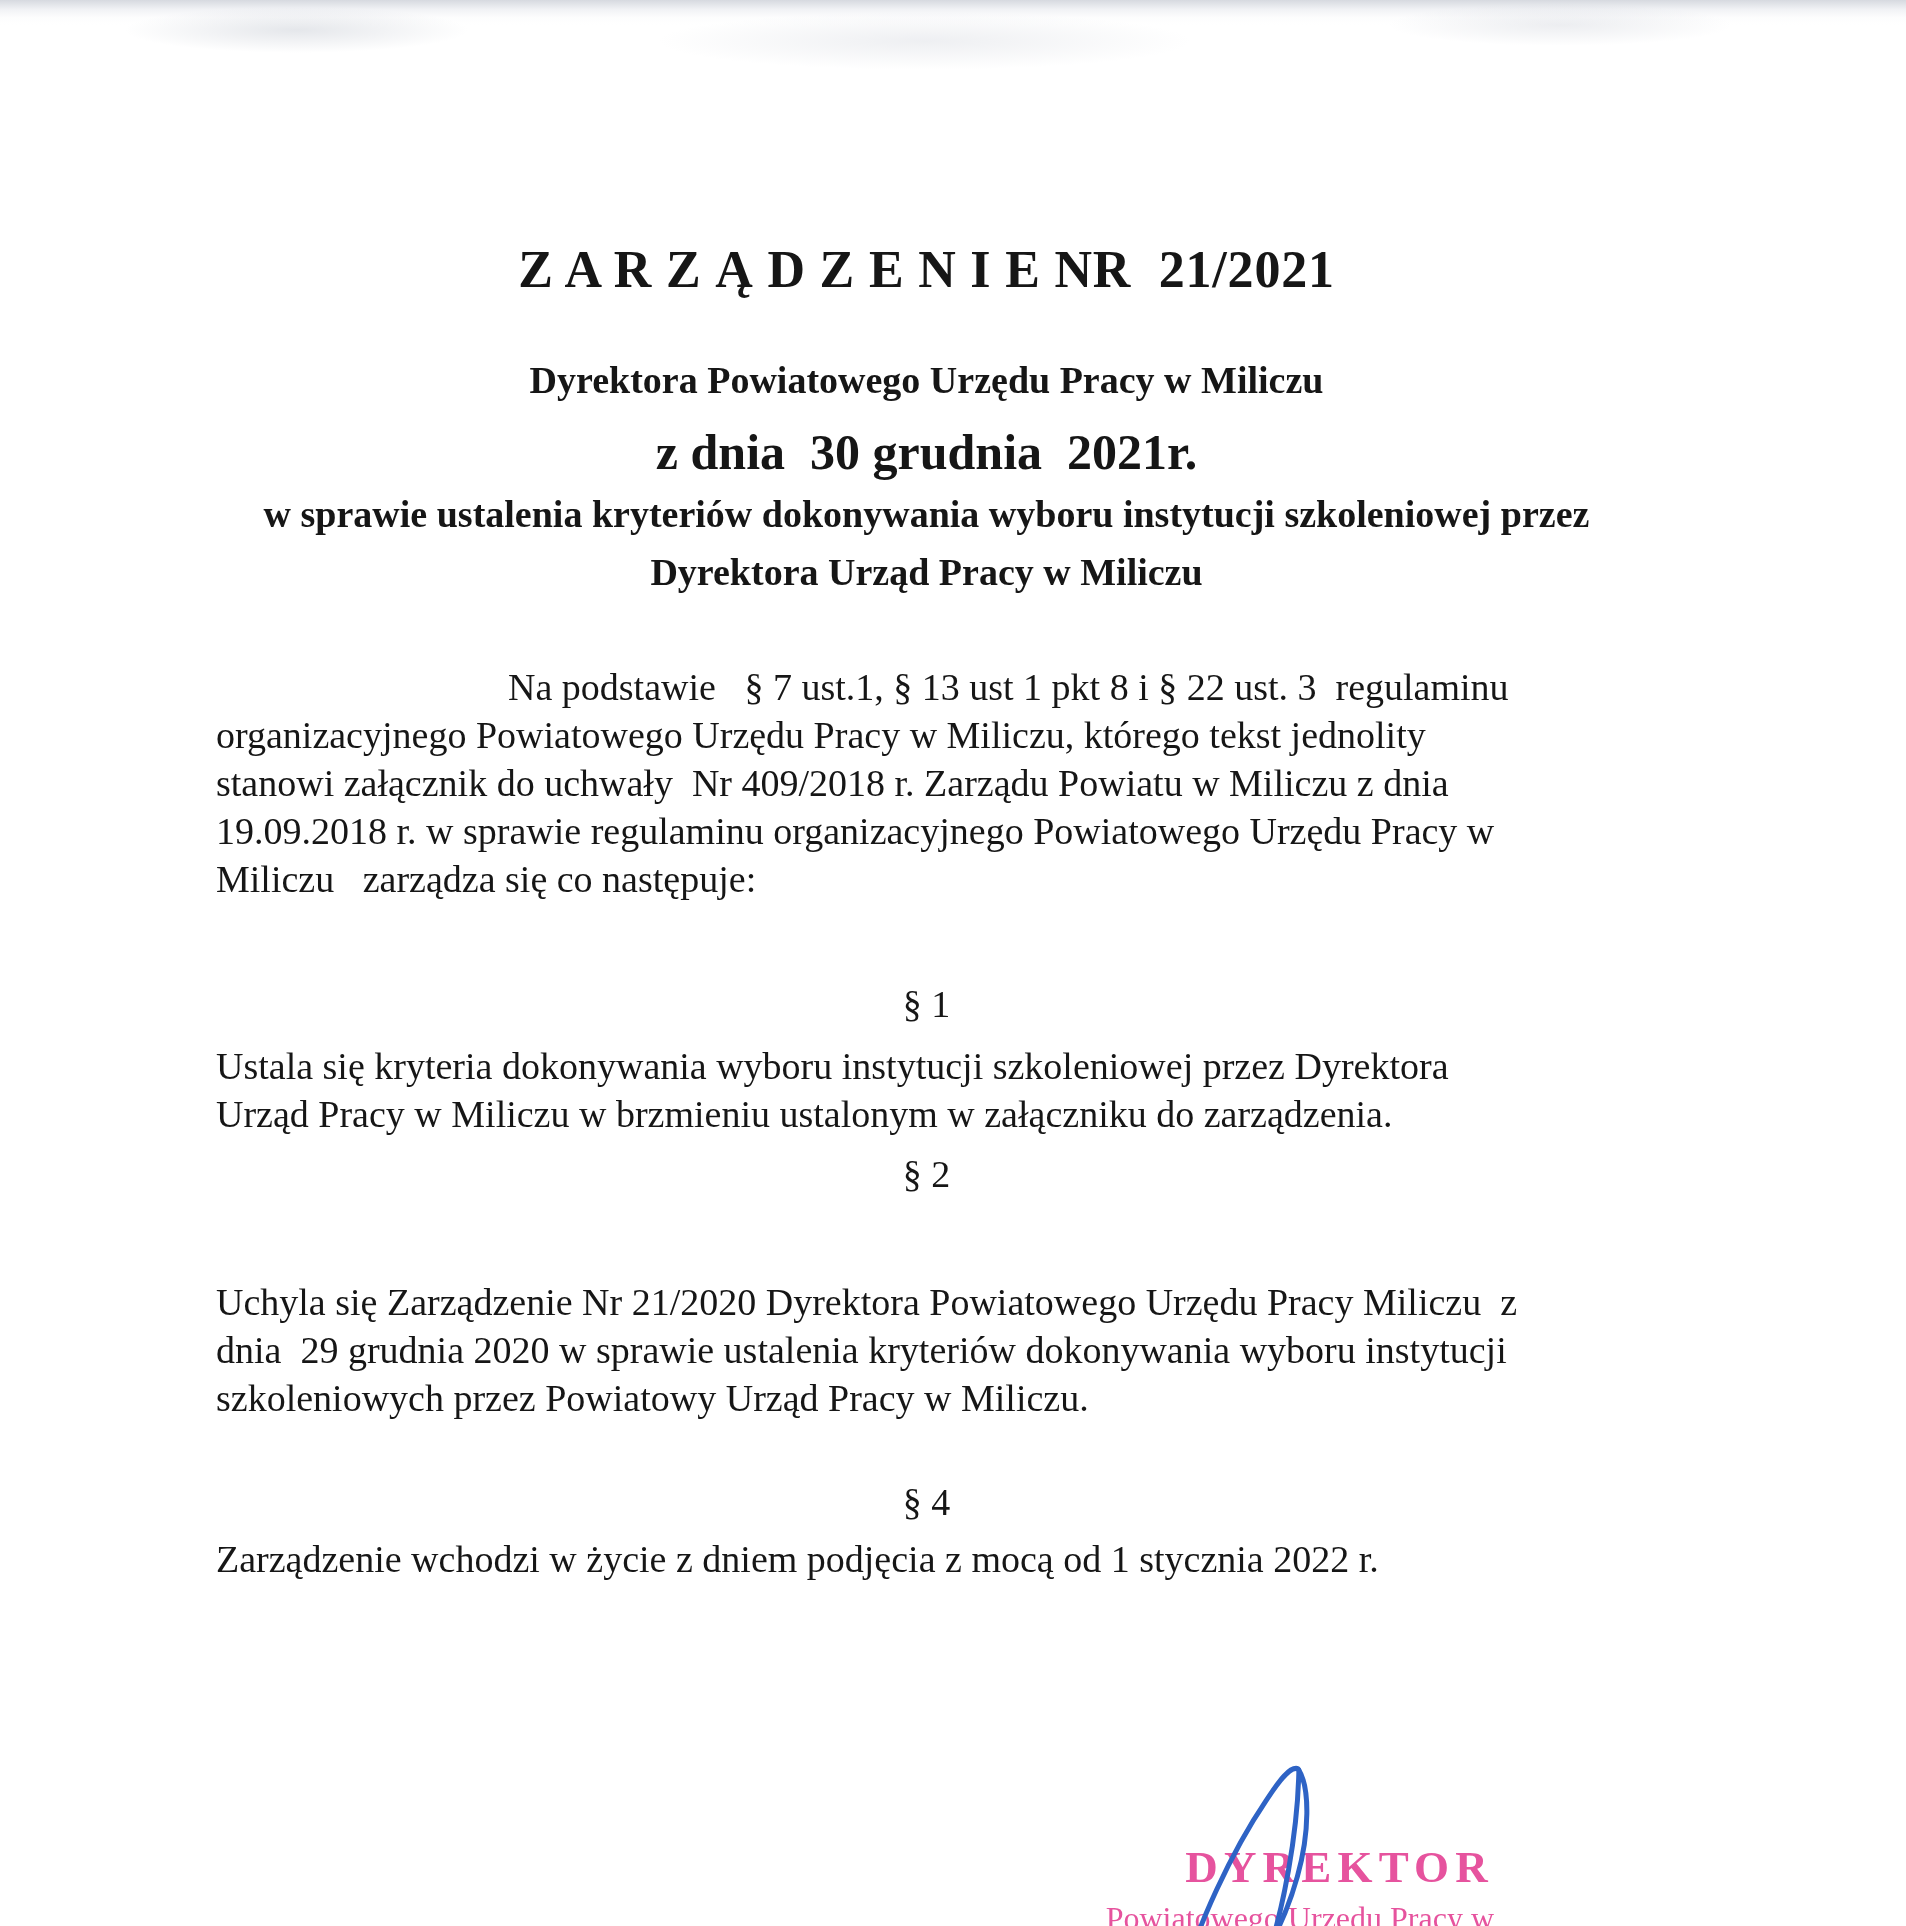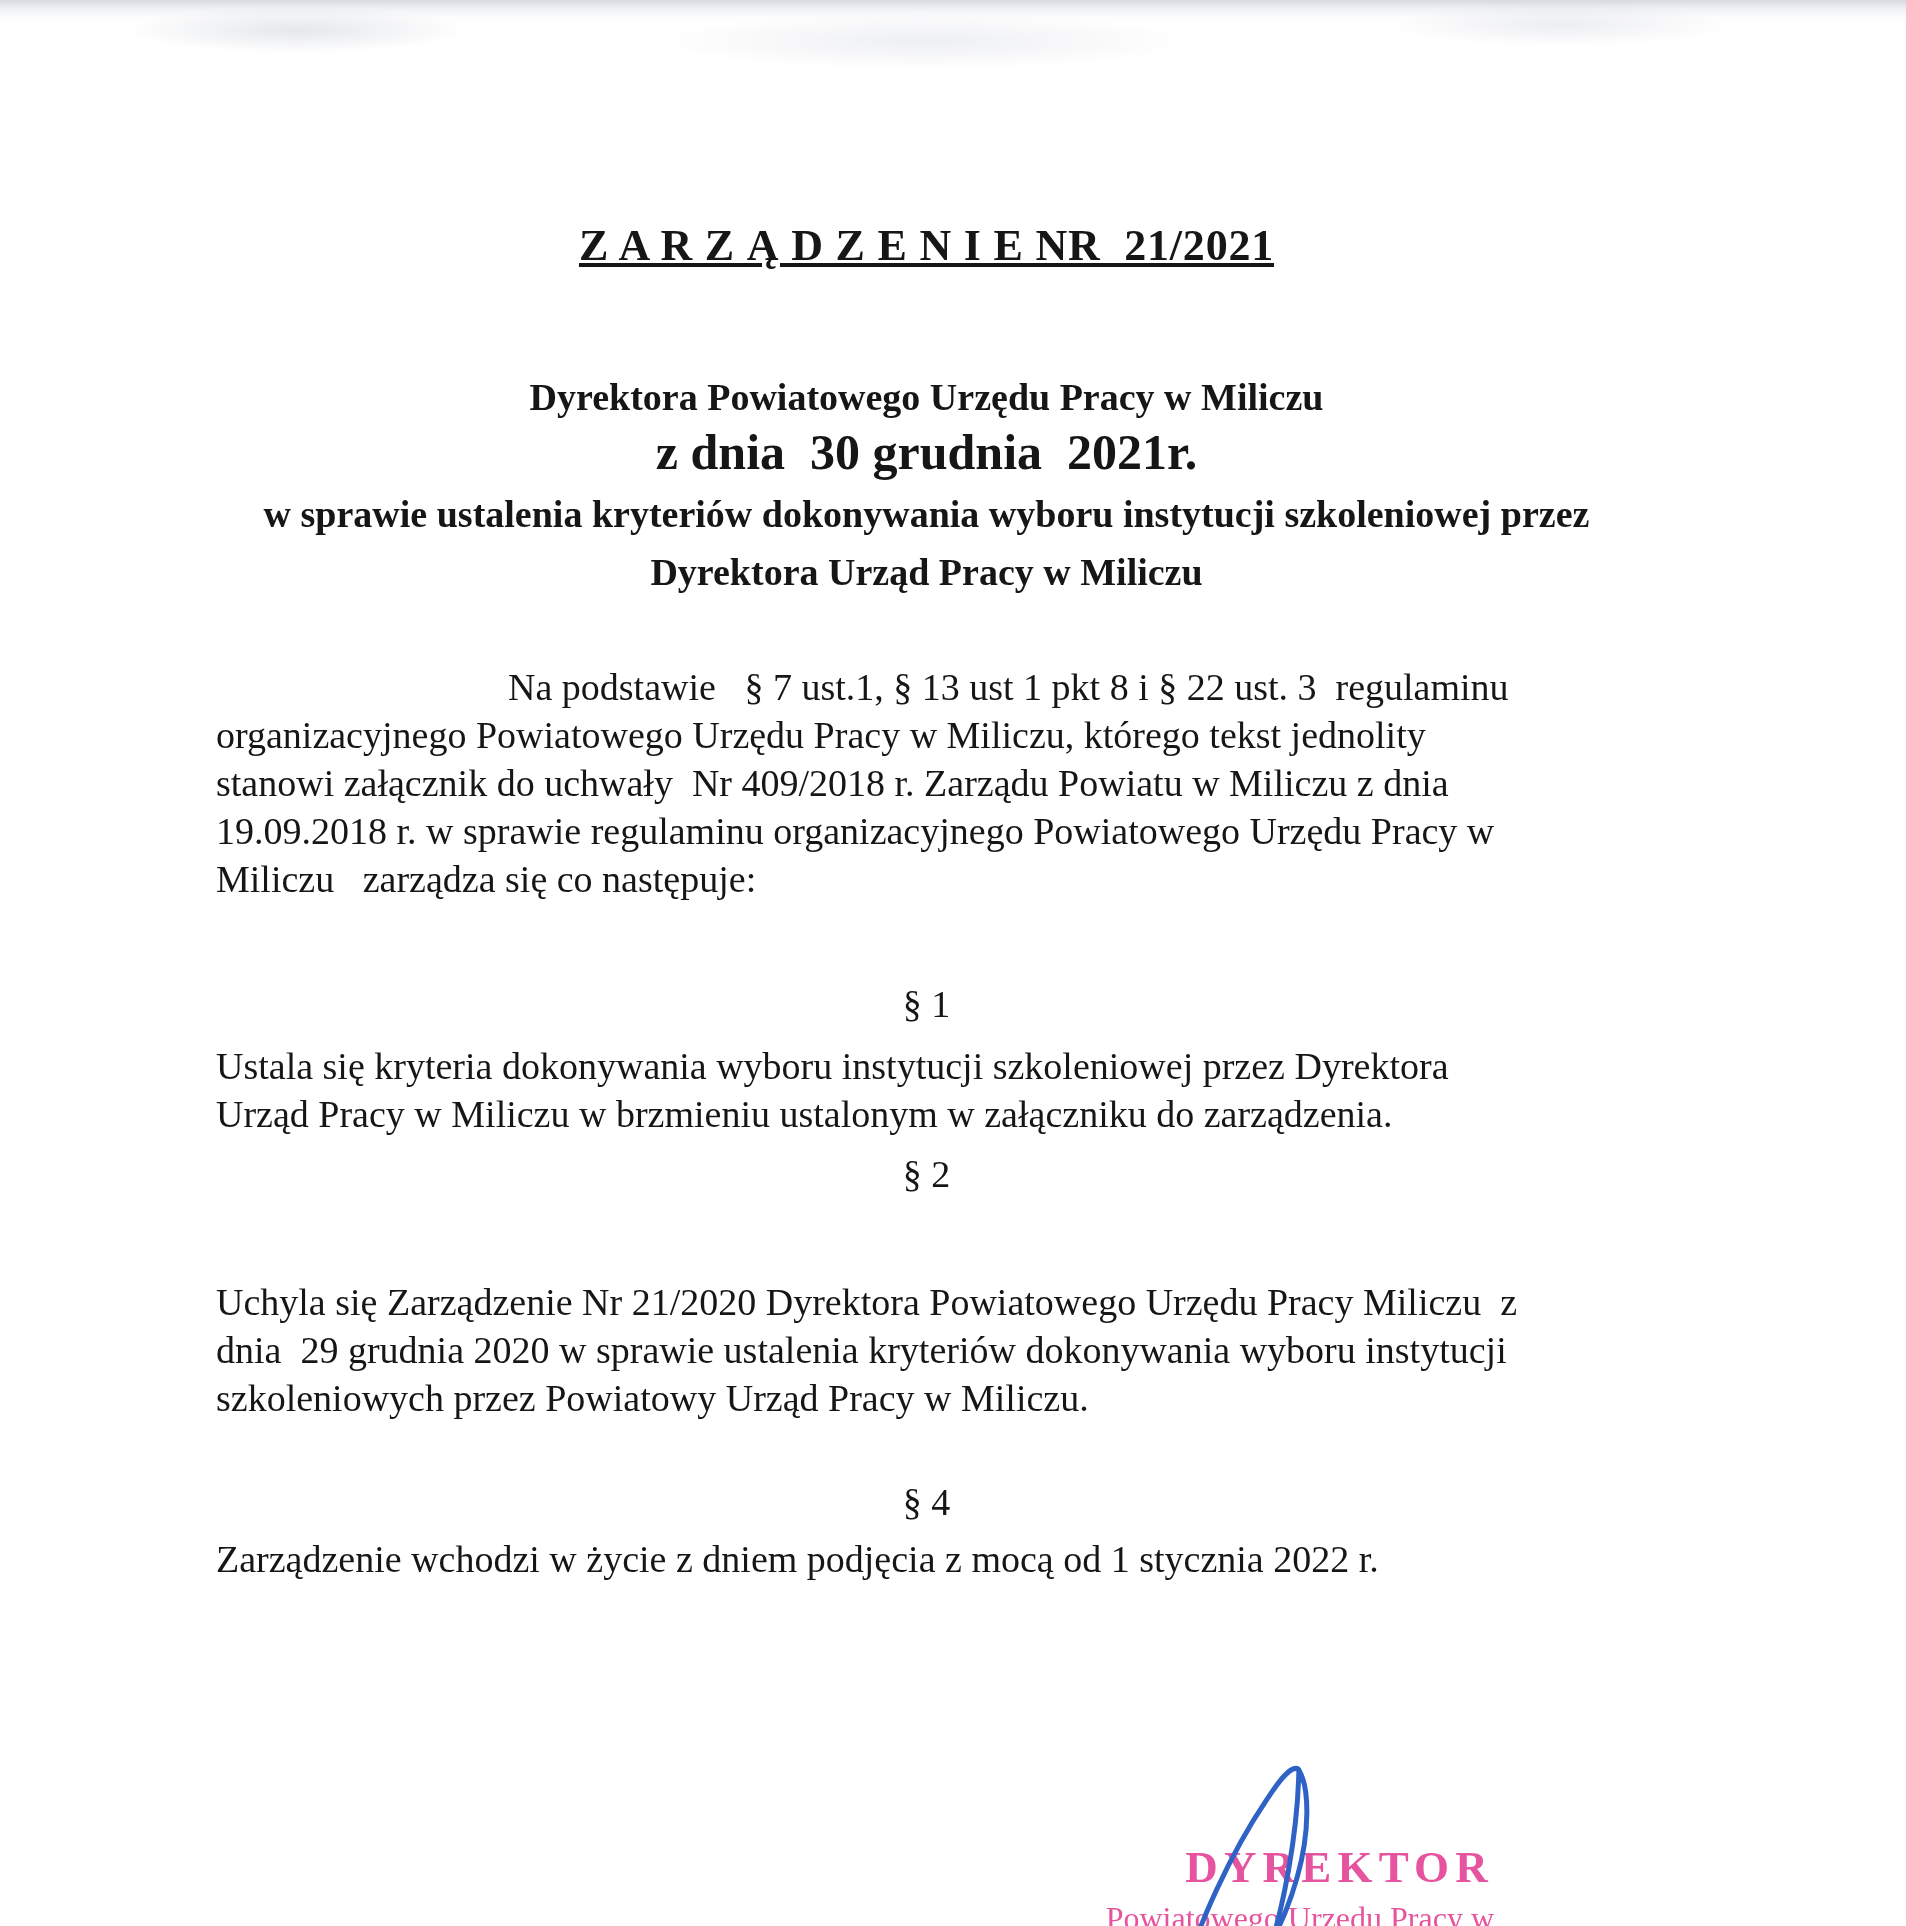--- a/index.html
+++ b/index.html
@@ -25,22 +25,22 @@
   .blob-b { left: 655px; top: 11.6px; width: 539px; height: 58px;
     background: radial-gradient(ellipse at center, rgba(170,176,190,0.20), rgba(255,255,255,0) 70%); }
   .blob-c { left: 1387px; top: 3.9px; width: 347px; height: 42px;
     background: radial-gradient(ellipse at center, rgba(170,176,190,0.22), rgba(255,255,255,0) 70%); }
 
   .abs { position: absolute; }
   .col { left: 216px; width: 1421px; }
   .center { text-align: center; }
   .pre { white-space: pre-wrap; }
 
-  .title    { top: 220px;  font-size: 44px; font-weight: bold; letter-spacing: 0.8px; text-decoration: underline; }
-  .sub1     { top: 358px;  font-size: 38px;  font-weight: bold; margin-top: 17px; }
+  .title    { top: 240px;  font-size: 52px; font-weight: bold; letter-spacing: 0.8px; }
+  .sub1     { top: 358px;  font-size: 38px;  font-weight: bold; }
   .sub2     { top: 423px; font-size: 50px;  font-weight: bold; }
   .subject  { top: 485px; font-size: 38px;  font-weight: bold; line-height: 58px; }
 
   .para     { font-size: 38px; line-height: 48px; }
   .p1       { top: 663px; text-indent: 292px; }
   .mark     { font-size: 38px; }
   .mark1    { top: 982px; }
   .p2       { top: 1042px; }
   .mark2    { top: 1152px; }
   .p3       { top: 1278px; }

